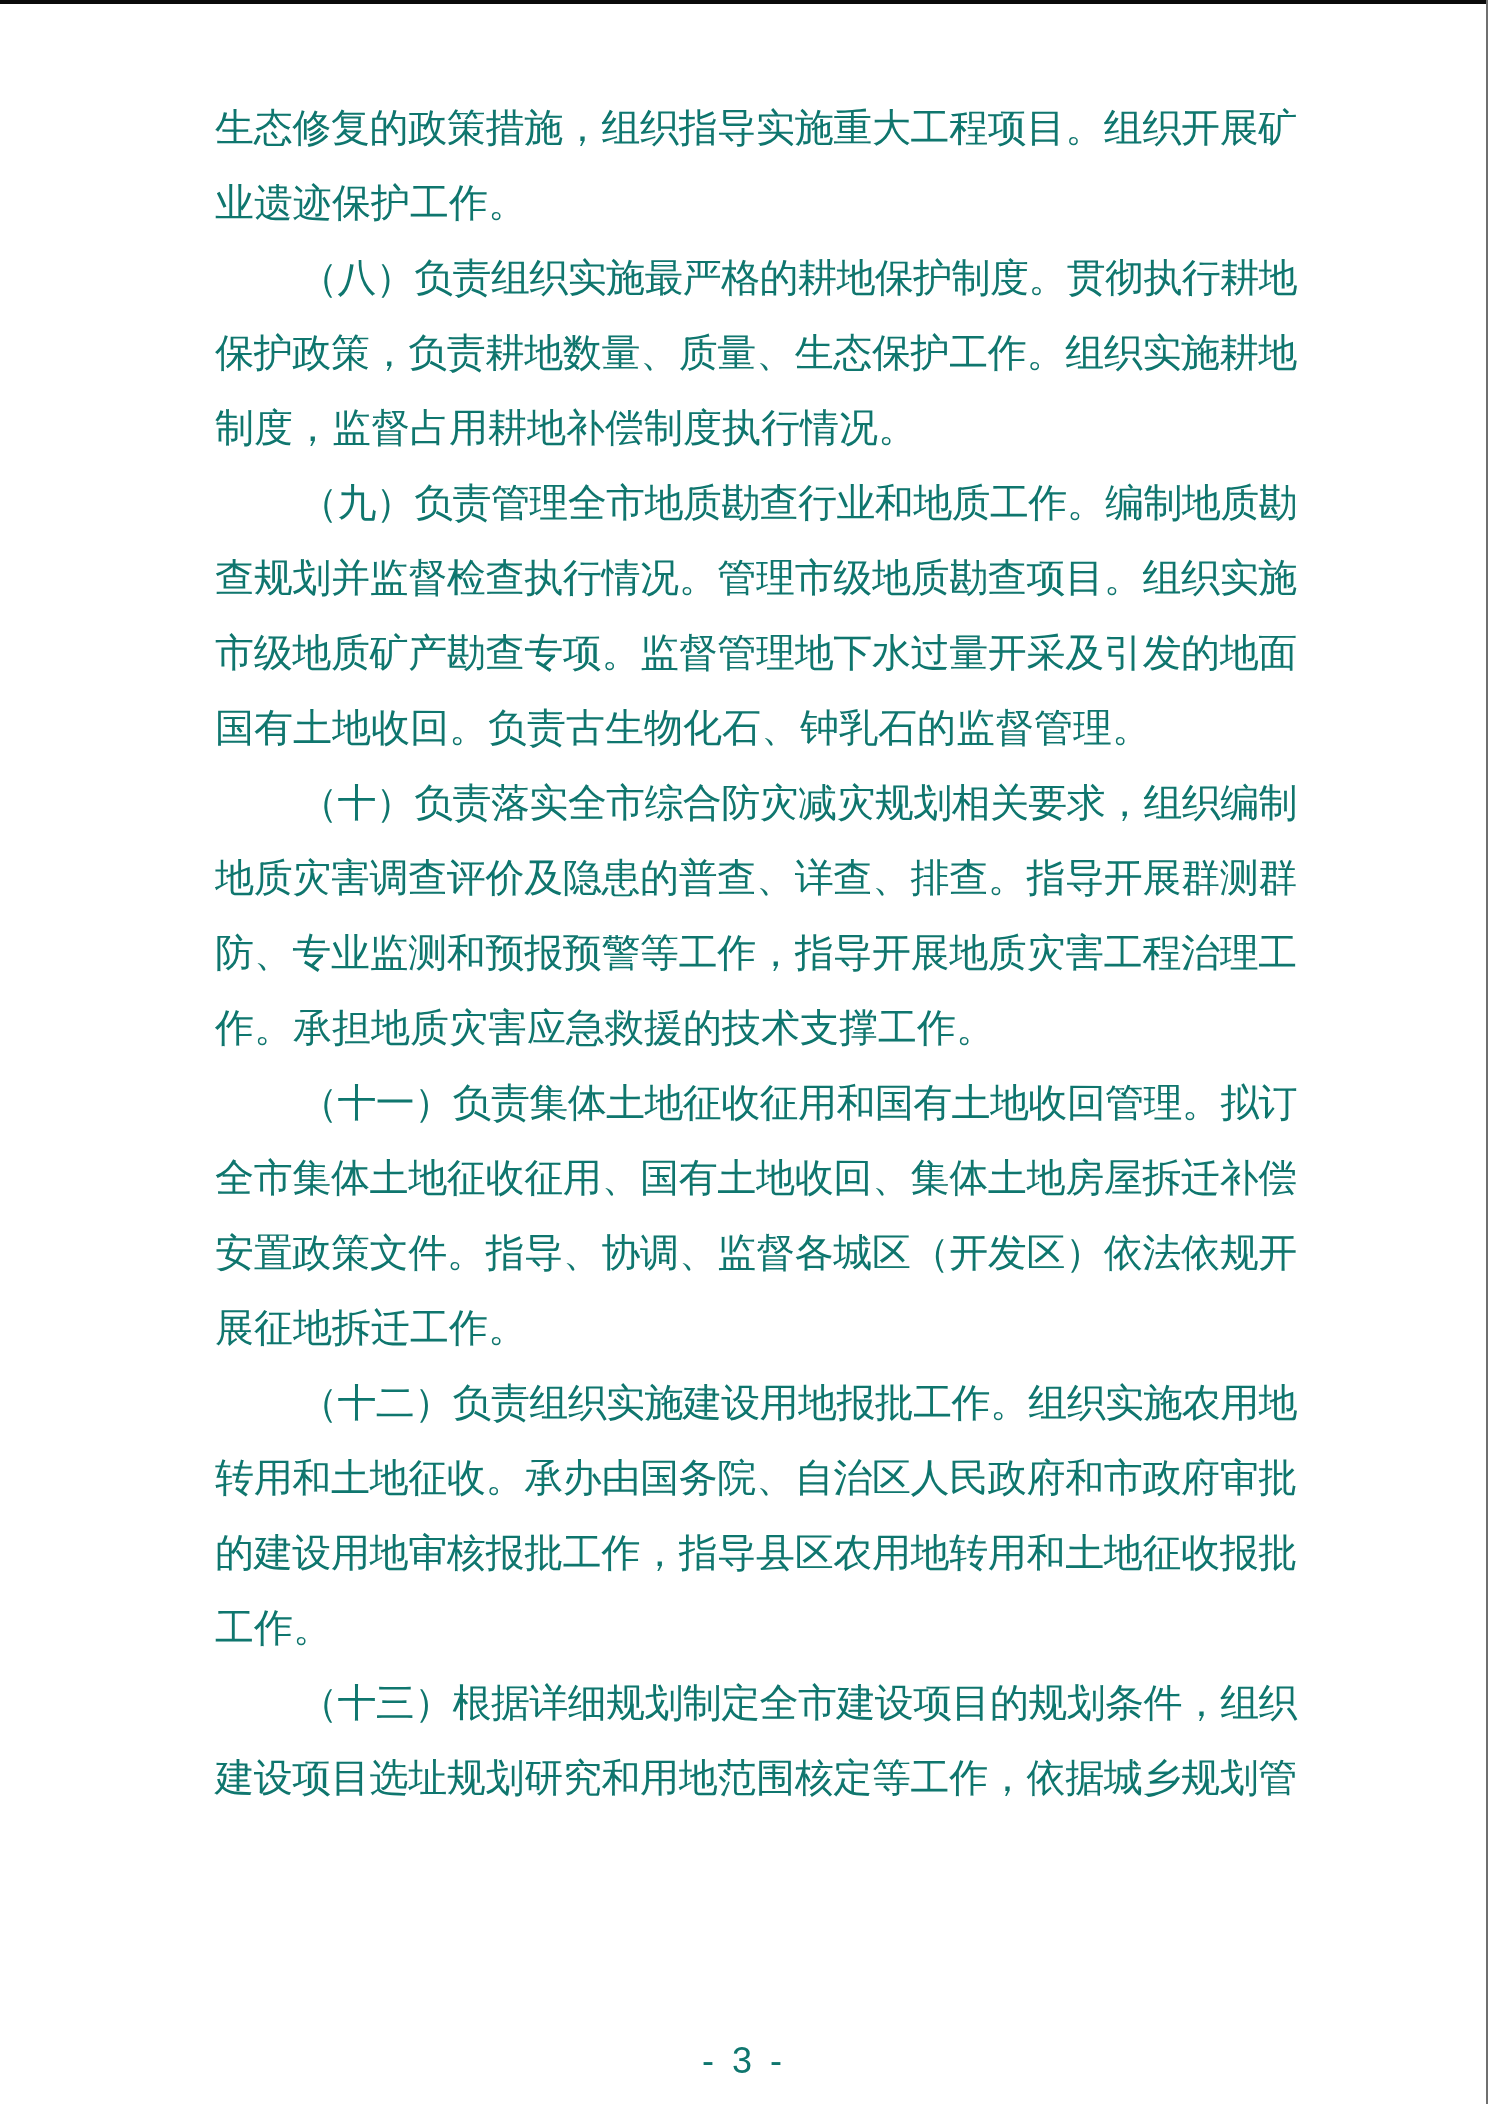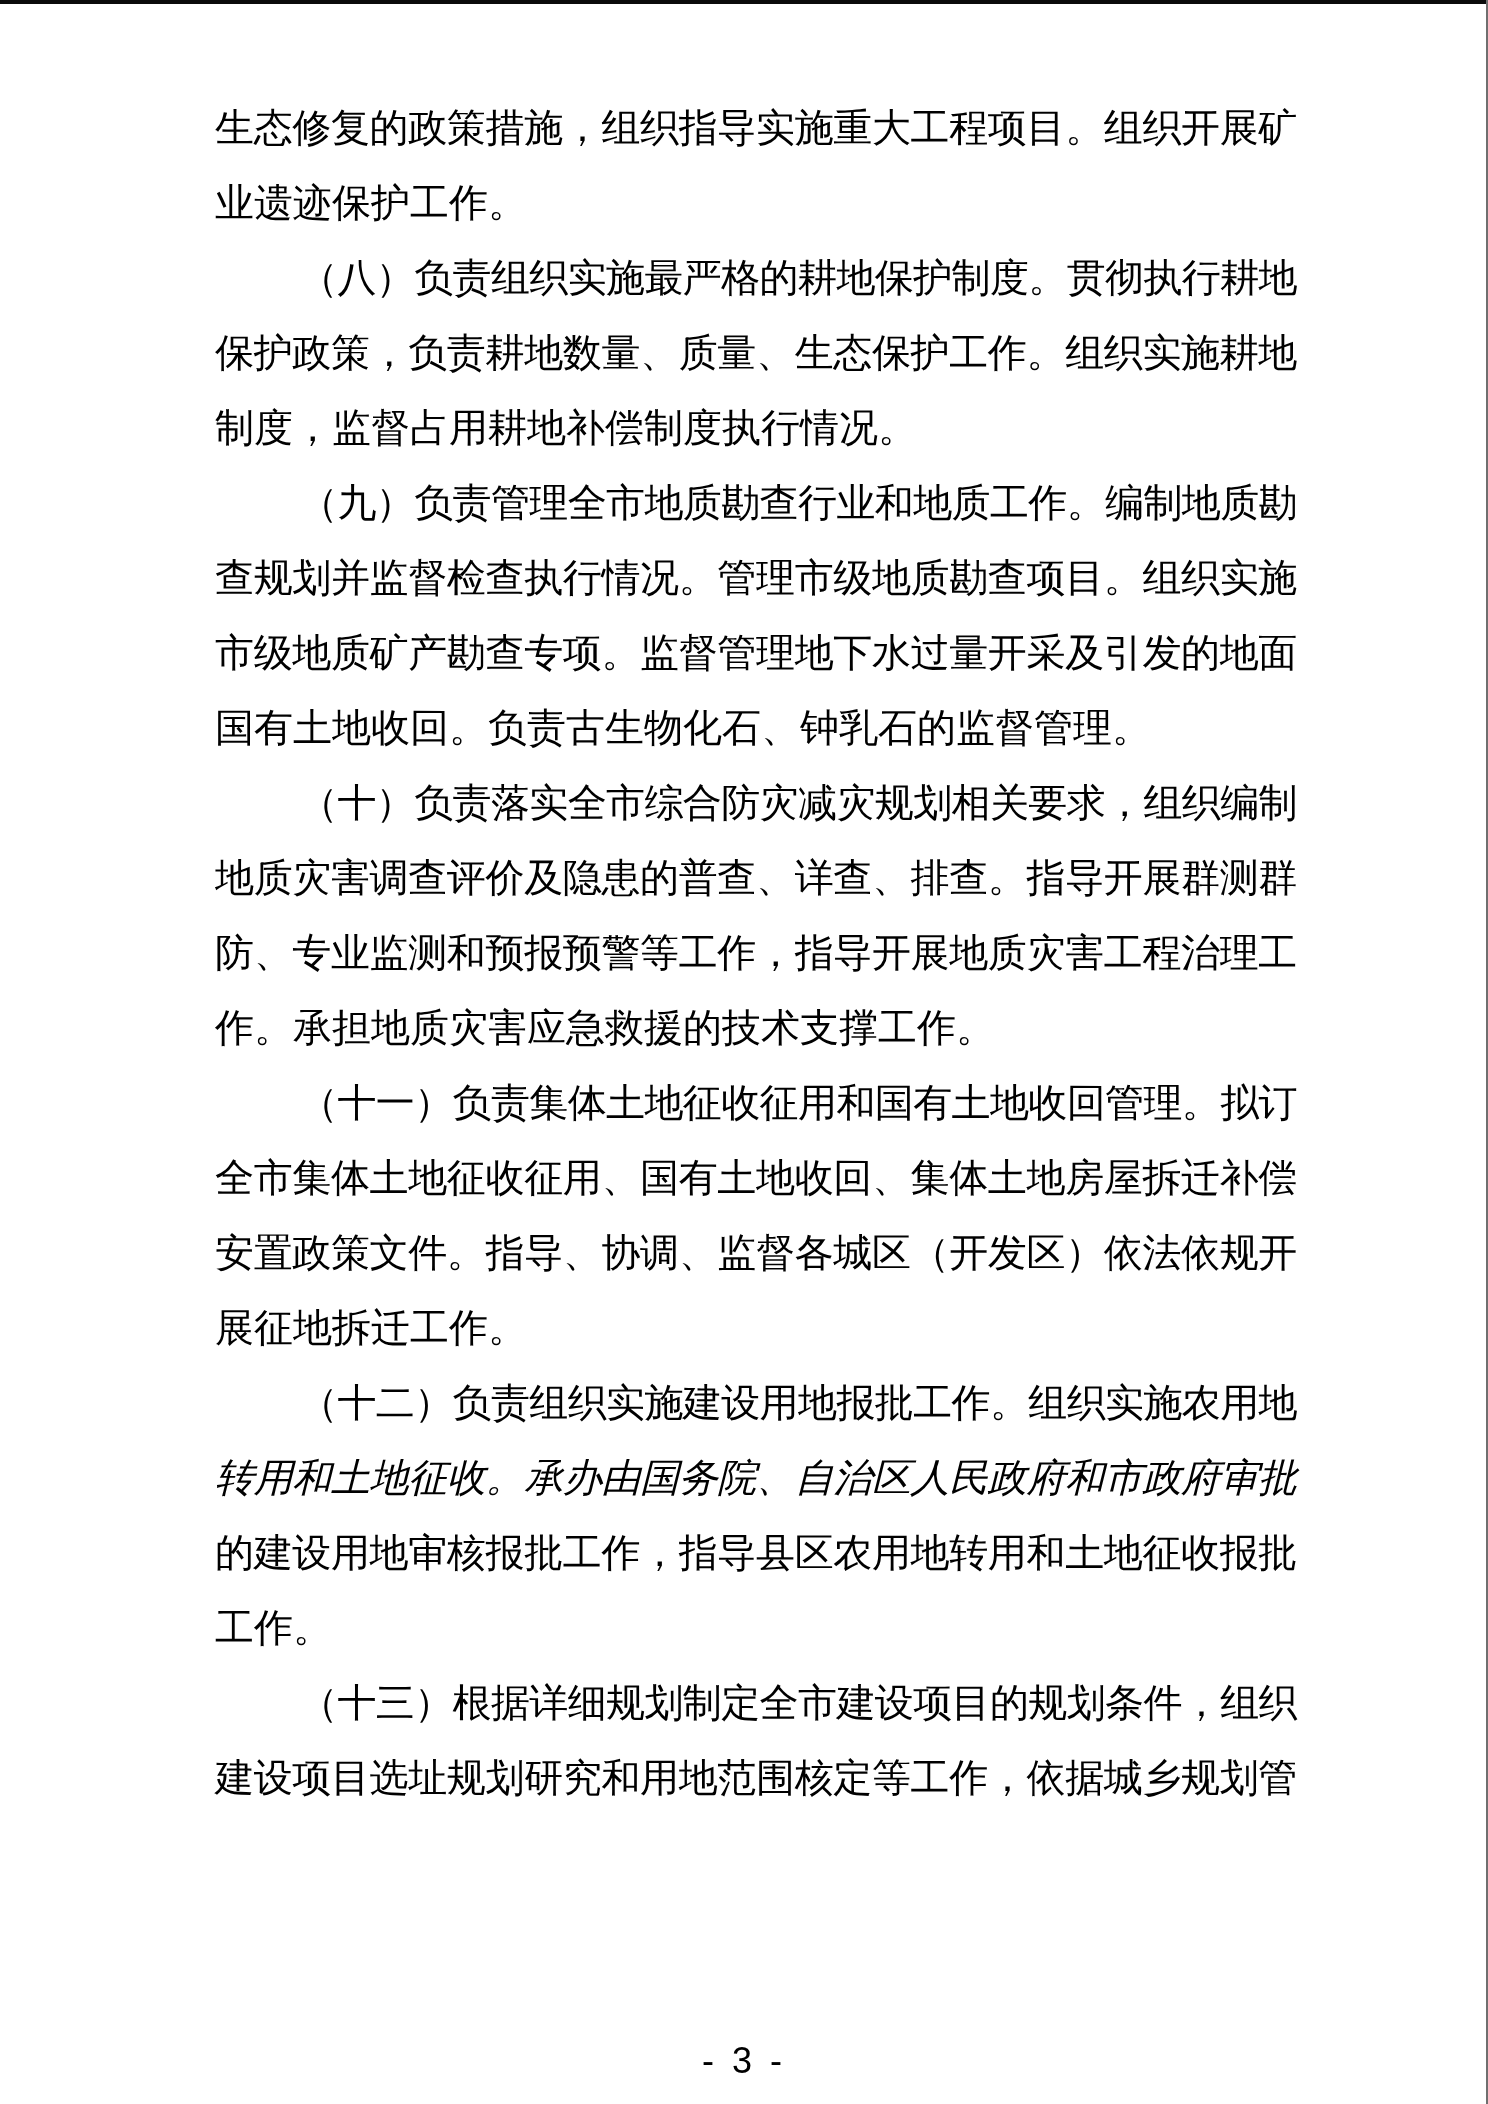--- a/index.html
+++ b/index.html
@@ -46,21 +46,21 @@
     text-align: center;
     font-size: 36px;
     line-height: 50px;
     letter-spacing: 4px;
     font-family: "Liberation Sans", "DejaVu Sans", sans-serif;
   }
 </style>
 </head>
 <body>
 
-<div class="page" style="background: rgb(255, 255, 255); color: #000000;">
+<div class="page" style="background: rgb(255, 255, 255); color: #0f766e;">
   <div class="edge-top" style="background: rgb(10, 10, 10);"></div>
   <div class="edge-right" style="background: rgb(111, 111, 111);"></div>
 
   <div class="doc-body" id="doc-body">
       <div class="line"><span class="line-text" style="letter-spacing: -0.357143px;">生态修复的政策措施，组织指导实施重大工程项目。组织开展矿</span></div>
       <div class="line"><span class="line-text">业遗迹保护工作。</span></div>
       <div class="line indent"><span class="line-text" style="letter-spacing: -0.615385px;">（八）负责组织实施最严格的耕地保护制度。贯彻执行耕地</span></div>
       <div class="line"><span class="line-text" style="letter-spacing: -0.357143px;">保护政策，负责耕地数量、质量、生态保护工作。组织实施耕地</span></div>
       <div class="line"><span class="line-text">制度，监督占用耕地补偿制度执行情况。</span></div>
       <div class="line indent"><span class="line-text" style="letter-spacing: -0.615385px;">（九）负责管理全市地质勘查行业和地质工作。编制地质勘</span></div>
@@ -69,21 +69,21 @@
       <div class="line"><span class="line-text">国有土地收回。负责古生物化石、钟乳石的监督管理。</span></div>
       <div class="line indent"><span class="line-text" style="letter-spacing: -0.615385px;">（十）负责落实全市综合防灾减灾规划相关要求，组织编制</span></div>
       <div class="line"><span class="line-text" style="letter-spacing: -0.357143px;">地质灾害调查评价及隐患的普查、详查、排查。指导开展群测群</span></div>
       <div class="line"><span class="line-text" style="letter-spacing: -0.357143px;">防、专业监测和预报预警等工作，指导开展地质灾害工程治理工</span></div>
       <div class="line"><span class="line-text">作。承担地质灾害应急救援的技术支撑工作。</span></div>
       <div class="line indent"><span class="line-text" style="letter-spacing: -0.615385px; font-family: Liberation Serif, serif;">（十一）负责集体土地征收征用和国有土地收回管理。拟订</span></div>
       <div class="line"><span class="line-text" style="letter-spacing: -0.357143px;">全市集体土地征收征用、国有土地收回、集体土地房屋拆迁补偿</span></div>
       <div class="line"><span class="line-text" style="letter-spacing: -0.357143px;">安置政策文件。指导、协调、监督各城区（开发区）依法依规开</span></div>
       <div class="line"><span class="line-text">展征地拆迁工作。</span></div>
       <div class="line indent"><span class="line-text" style="letter-spacing: -0.615385px;">（十二）负责组织实施建设用地报批工作。组织实施农用地</span></div>
-      <div class="line"><span class="line-text" style="letter-spacing: -0.357143px; font-style: italic;">转用和土地征收。承办由国务院、自治区人民政府和市政府审批</span></div>
+      <div class="line"><span class="line-text" style="letter-spacing: -0.357143px;">转用和土地征收。承办由国务院、自治区人民政府和市政府审批</span></div>
       <div class="line"><span class="line-text" style="letter-spacing: -0.357143px;">的建设用地审核报批工作，指导县区农用地转用和土地征收报批</span></div>
       <div class="line"><span class="line-text">工作。</span></div>
       <div class="line indent"><span class="line-text" style="letter-spacing: -0.615385px;">（十三）根据详细规划制定全市建设项目的规划条件，组织</span></div>
       <div class="line"><span class="line-text" style="letter-spacing: -0.357143px;">建设项目选址规划研究和用地范围核定等工作，依据城乡规划管</span></div>
     </div>
 
   <div class="footer">- 3 -</div>
 </div>
 
 </body></html>

